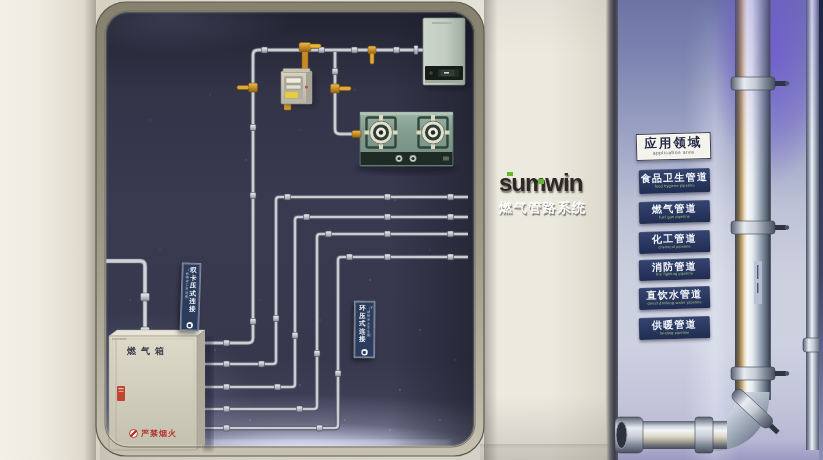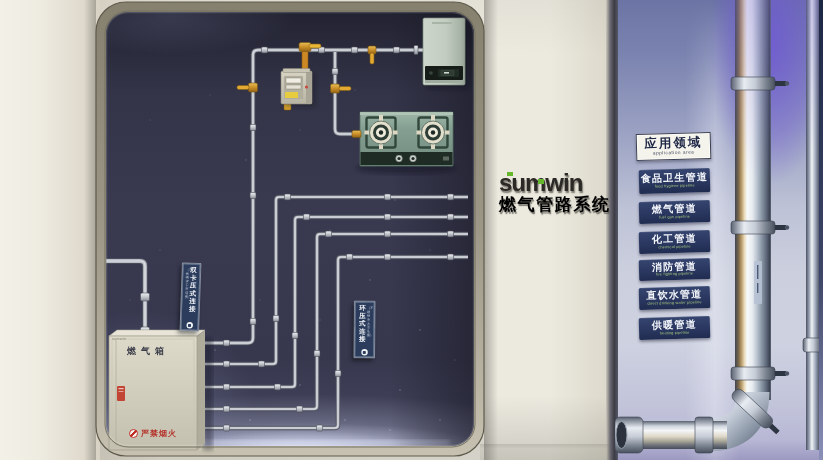--- a/index.html
+++ b/index.html
@@ -48,21 +48,21 @@
   .lbl-4{top:129px;height:21px;}
   .lbl-5{top:157px;height:22px;}
   .lbl-6{top:187px;height:22px;}
 
   
   .logo{left:499px;top:173px;width:100px;}
   .logo .brand{position:relative;font-size:24px;font-weight:800;letter-spacing:-1px;color:#2b2926;
     line-height:0.82;text-shadow:1px 2px 1.5px rgba(95,93,85,0.85);}
   .logo .g1{position:absolute;left:8px;top:-1.5px;width:5.5px;height:4.5px;background:#65b82e;}
   .logo .g2{position:absolute;left:39px;top:6px;width:5.5px;height:4.5px;background:#65b82e;}
-  .logo .series{font-size:17px;font-weight:bold;color:#000000;letter-spacing:1.6px;
+  .logo .series{margin-top:6px;font-size:13px;font-weight:bold;color:#ffffff;letter-spacing:1.6px;
     text-shadow:1px 1.5px 1px rgba(95,93,85,0.8);white-space:nowrap;}
 
   
   .plaque-1{left:181px;top:263px;width:19px;height:68px;transform:rotate(2deg);}
   .plaque-2{left:354px;top:301px;width:21px;height:57px;transform:rotate(0.5deg);}
   .pin{transform:scale(0.5);transform-origin:0 0;background:#2b3c5c;border:1.6px solid #dfe3ea;
     box-shadow:-4px 6px 8px rgba(0,0,0,0.45), inset 0 0 0 1px #2b3c5c, inset 0 0 0 2px rgba(230,235,242,0.5);
     display:flex;flex-direction:column;align-items:center;padding:5px 0 4px 0;}
   .plaque-1 .pin{width:38px;height:136px;}
   .plaque-2 .pin{width:42px;height:114px;}

